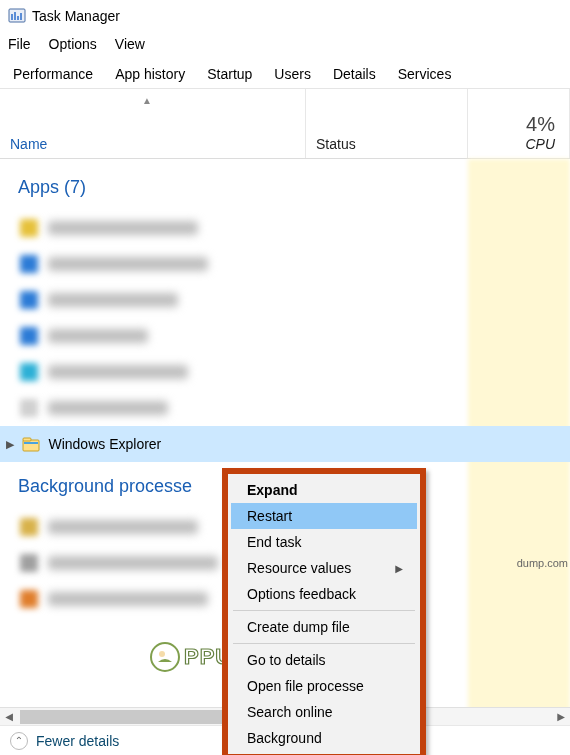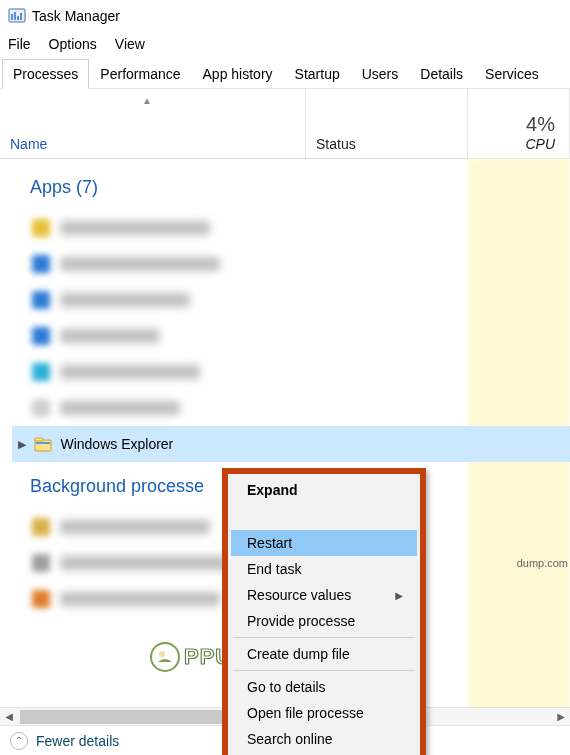--- a/index.html
+++ b/index.html
@@ -148,21 +148,21 @@
     font-size: 14px;
   }
   .context-menu .mi {
     padding: 5px 14px 5px 16px;
     display: flex;
     justify-content: space-between;
     align-items: center;
     cursor: default;
   }
   .context-menu .mi.bold { font-weight: 600; }
-  .context-menu .mi.highlight { background: #90c8f6; margin-top: 27px; }
+  .context-menu .mi.highlight { background: #90c8f6; }
   .context-menu hr {
     border: none;
     border-top: 1px solid #cfcfcf;
     margin: 3px 2px;
   }
   .sub-arrow { font-size: 10px; color: #555; }
   .watermark {
     position: absolute;
     left: 150px;
     top: 642px;
@@ -221,21 +221,20 @@
     width: 18px; height: 18px;
     border: 1px solid #bbb;
     border-radius: 50%;
     display:flex;align-items:center;justify-content:center;
     font-size: 10px;
     color: #666;
   }
   .rows-area {
     position: relative;
     height: 560px;
-    margin-left: 12px;
   }
   .wsx {
     position:absolute;
     right:2px;
     top: 398px;
     font-size:11px;
     color:#666;
     transform: rotate(0deg);
   }
 </style>
@@ -253,21 +252,20 @@
   <span class="titlebar-title">Task Manager</span>
 </div>
 
 <div class="menubar">
   <span>File</span>
   <span>Options</span>
   <span>View</span>
 </div>
 
 <div class="tabs">
-  <div class="tab active">Processes</div>
   <div class="tab">Performance</div>
   <div class="tab">App history</div>
   <div class="tab">Startup</div>
   <div class="tab">Users</div>
   <div class="tab">Details</div>
   <div class="tab">Services</div>
 </div>
 
 <div class="column-headers">
   <div class="col-name">
@@ -372,28 +370,28 @@
 </div>
 
 <div class="context-menu">
   <div class="mi bold">Expand</div>
   <div class="mi highlight">Restart</div>
   <div class="mi">End task</div>
   <div class="mi">
     <span>Resource values</span>
     <span class="sub-arrow">▶</span>
   </div>
-  <div class="mi">Provide processe</div>
+  <div class="mi">Options feedback</div>
   <hr>
   <div class="mi">Create dump file</div>
   <hr>
   <div class="mi">Go to details</div>
   <div class="mi">Open file processe</div>
   <div class="mi">Search online</div>
-  <div class="mi">Processes</div>
+  <div class="mi">Background</div>
 </div>
 
 <div class="watermark">
   <svg class="watermark-circle" viewBox="0 0 30 30">
     <circle cx="15" cy="15" r="14" fill="#fff" stroke="#6a8f2f" stroke-width="2"></circle>
     <circle cx="12" cy="12" r="3" fill="#f4d79c"></circle>
     <path d="M8 20 q7 -6 14 0" fill="#6a8f2f"></path>
   </svg>
   <span class="watermark-text">PPUALS</span>
 </div>

